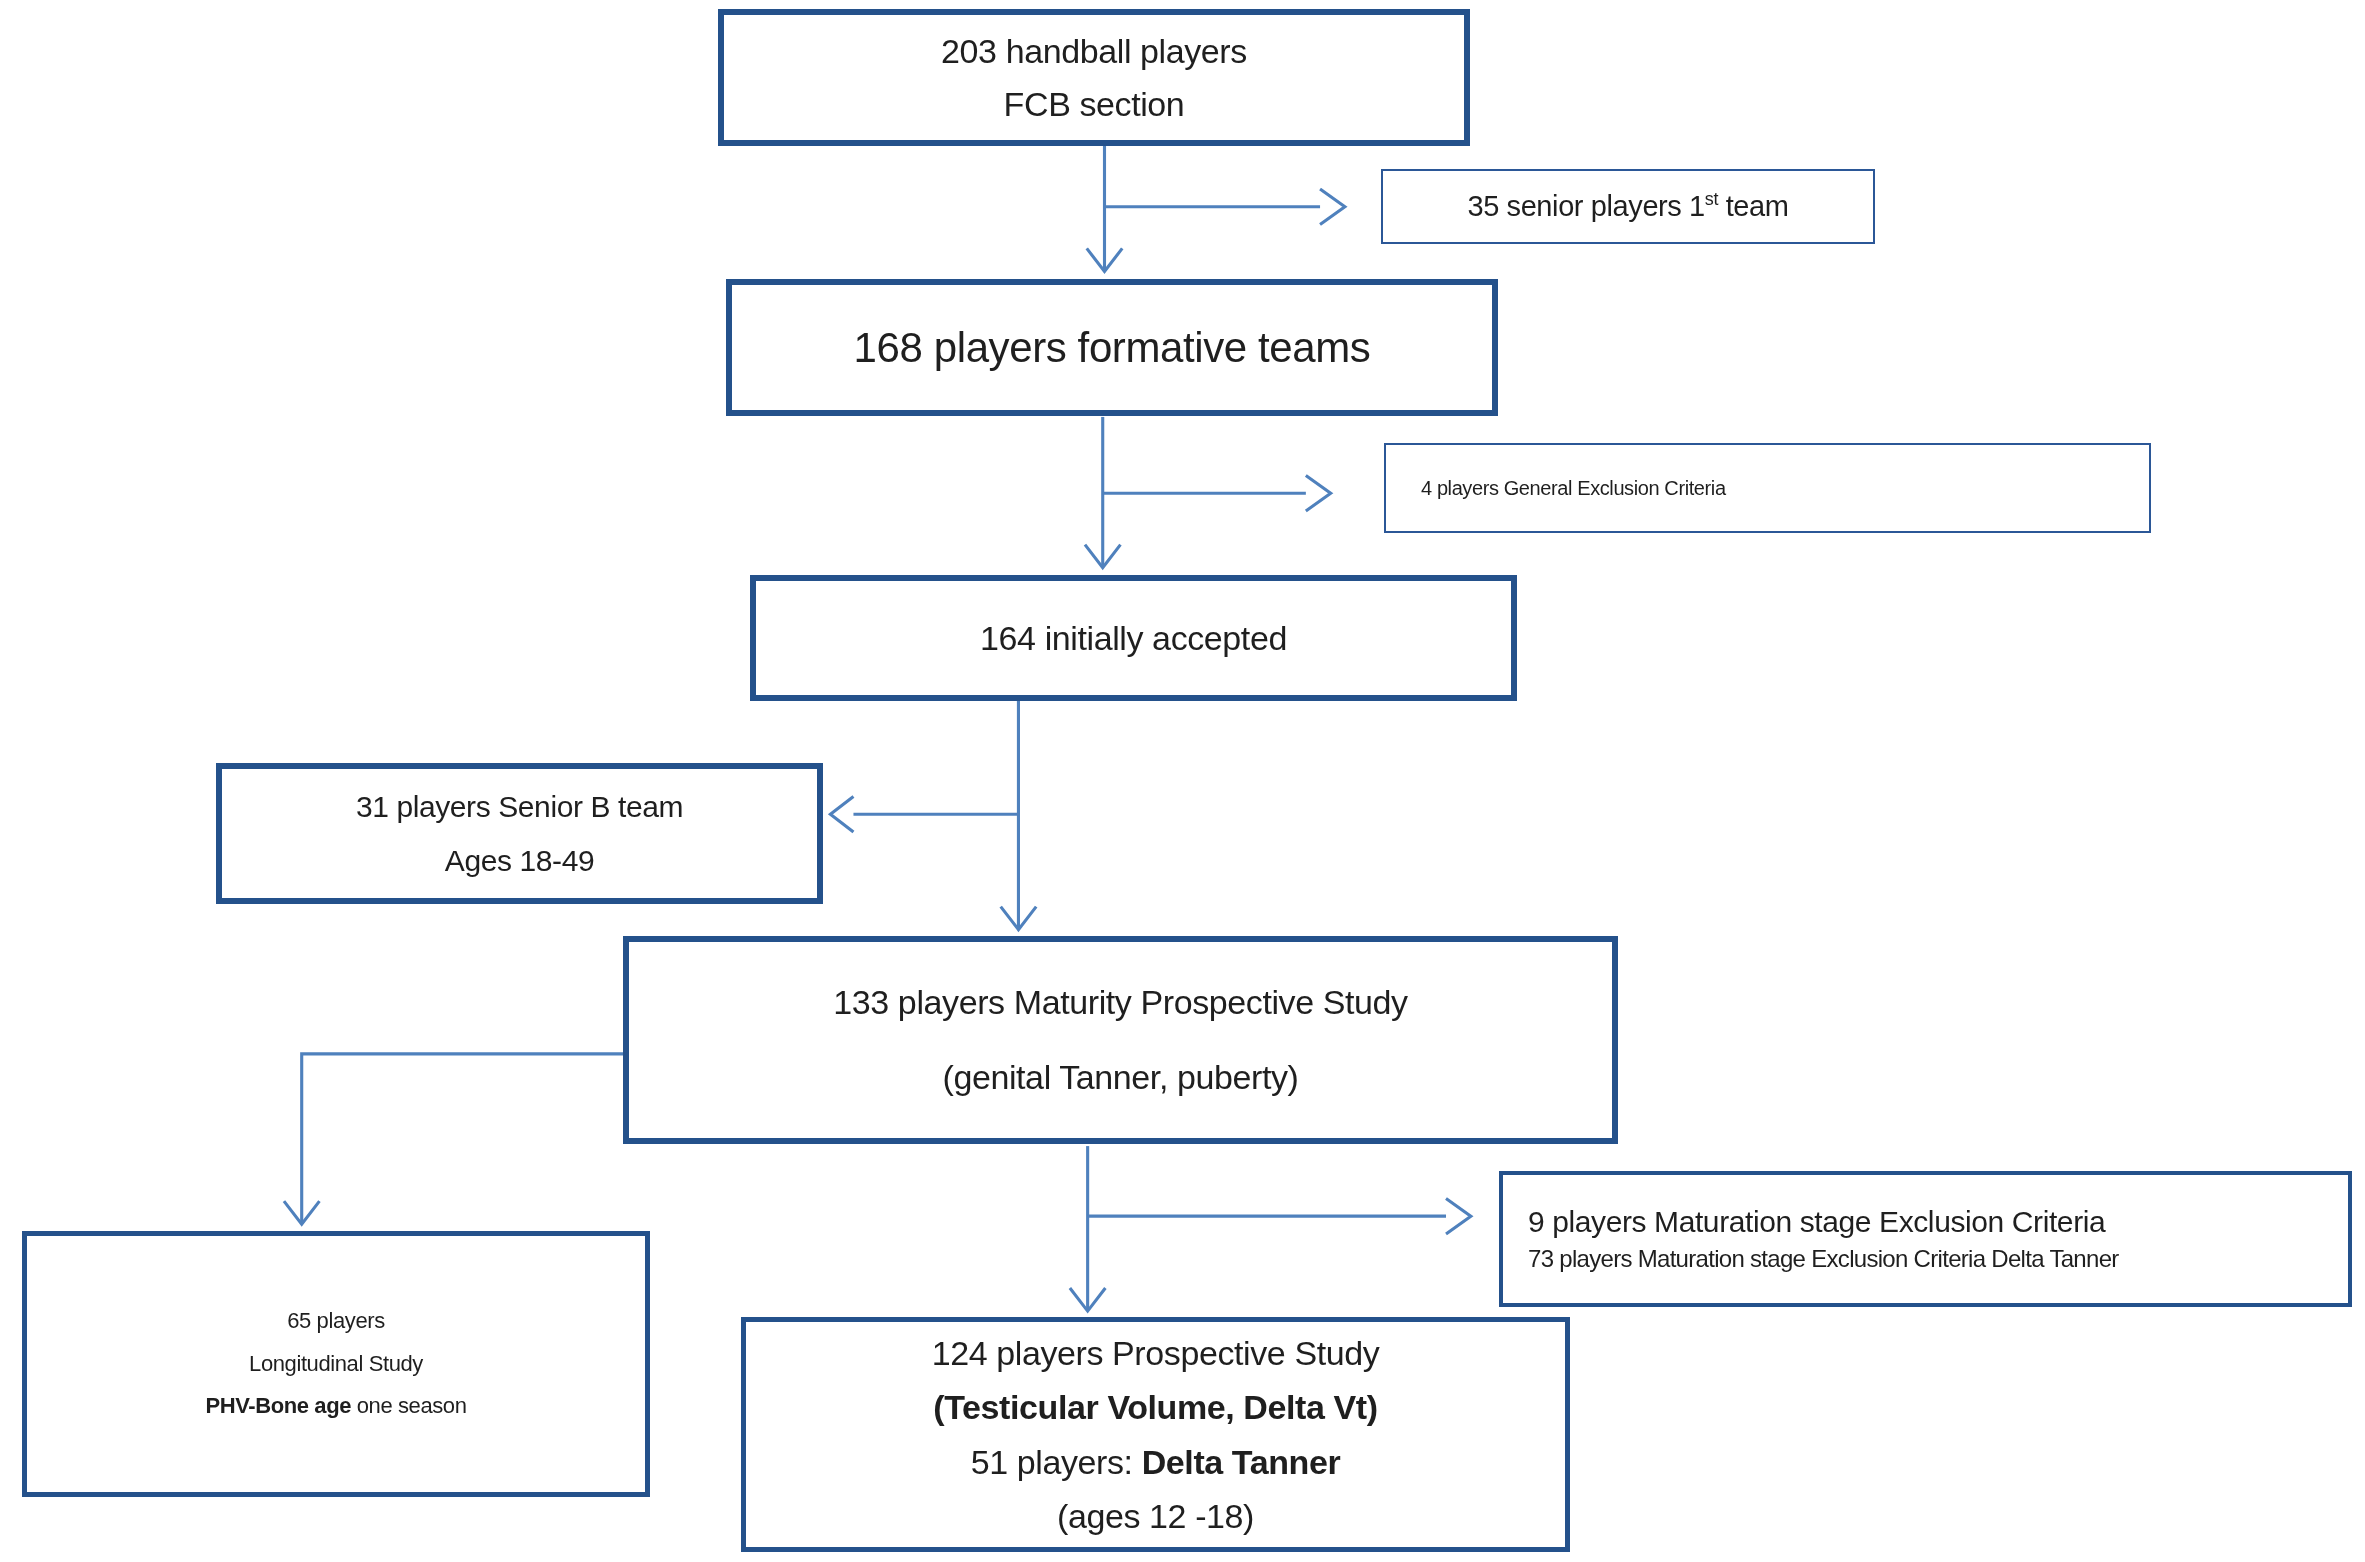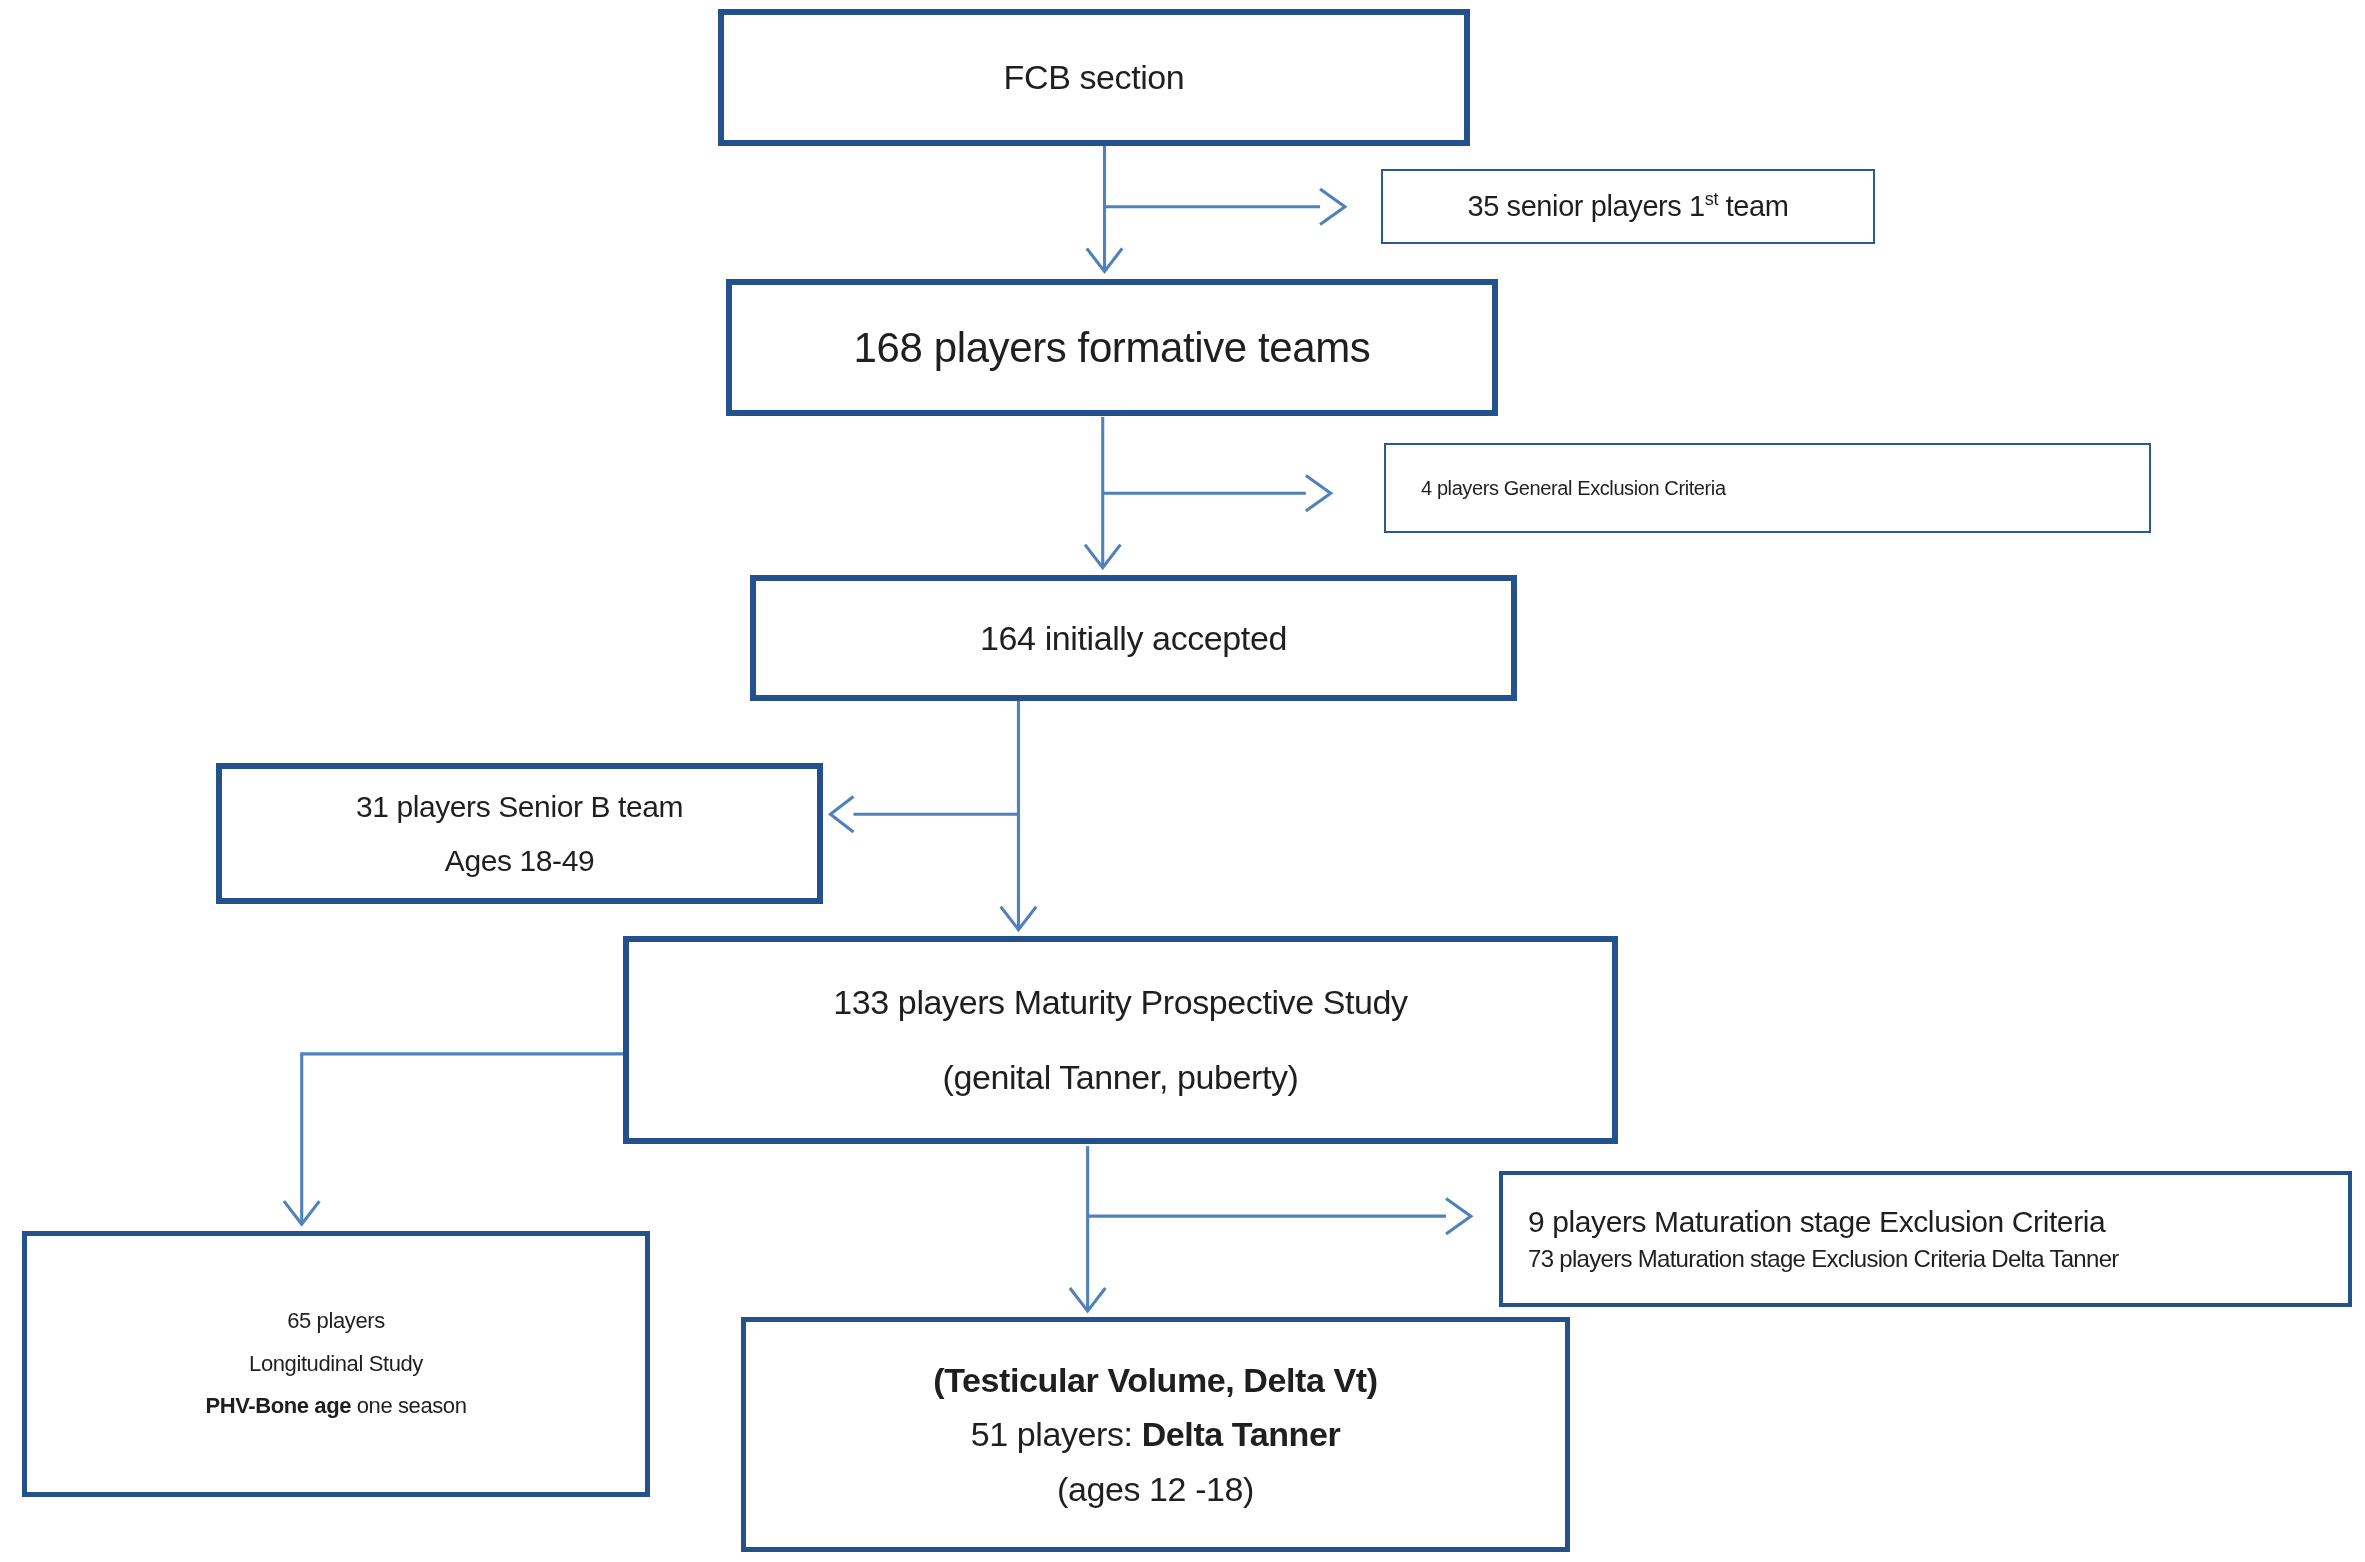--- a/index.html
+++ b/index.html
@@ -81,20 +81,21 @@
       <path d="M1226,1292 V1476"></path>
       <polyline points="1206,1452 1226,1478 1246,1452"></polyline>
     </g>
     <g>
       <path d="M1226,1371 H1630"></path>
       <polyline points="1630,1351 1658,1371 1630,1391"></polyline>
     </g>
   </svg>
 
   <div class="node thick" id="node-total">
+    <div class="ln">203 handball players</div>
     <div class="ln">FCB section</div>
   </div>
 
   <div class="node thin" id="node-senior-first">
     <div class="ln"><span>35 senior players 1</span><sup>st</sup><span> team</span></div>
   </div>
 
   <div class="node thick" id="node-formative">
     <div class="ln">168 players formative teams</div>
   </div>
@@ -122,19 +123,20 @@
     <div class="ln ln-small">73 players Maturation stage Exclusion Criteria Delta Tanner</div>
   </div>
 
   <div class="node thick" id="node-longitudinal">
     <div class="ln">65 players</div>
     <div class="ln">Longitudinal Study</div>
     <div class="ln"><b>PHV-Bone age</b><span> one season</span></div>
   </div>
 
   <div class="node thick" id="node-prospective">
+    <div class="ln">124 players Prospective Study</div>
     <div class="ln"><b>(Testicular Volume, Delta Vt)</b></div>
     <div class="ln"><span>51 players: </span><b>Delta Tanner</b></div>
     <div class="ln">(ages 12 -18)</div>
   </div>
 
 </div>
 
 
 </body></html>

